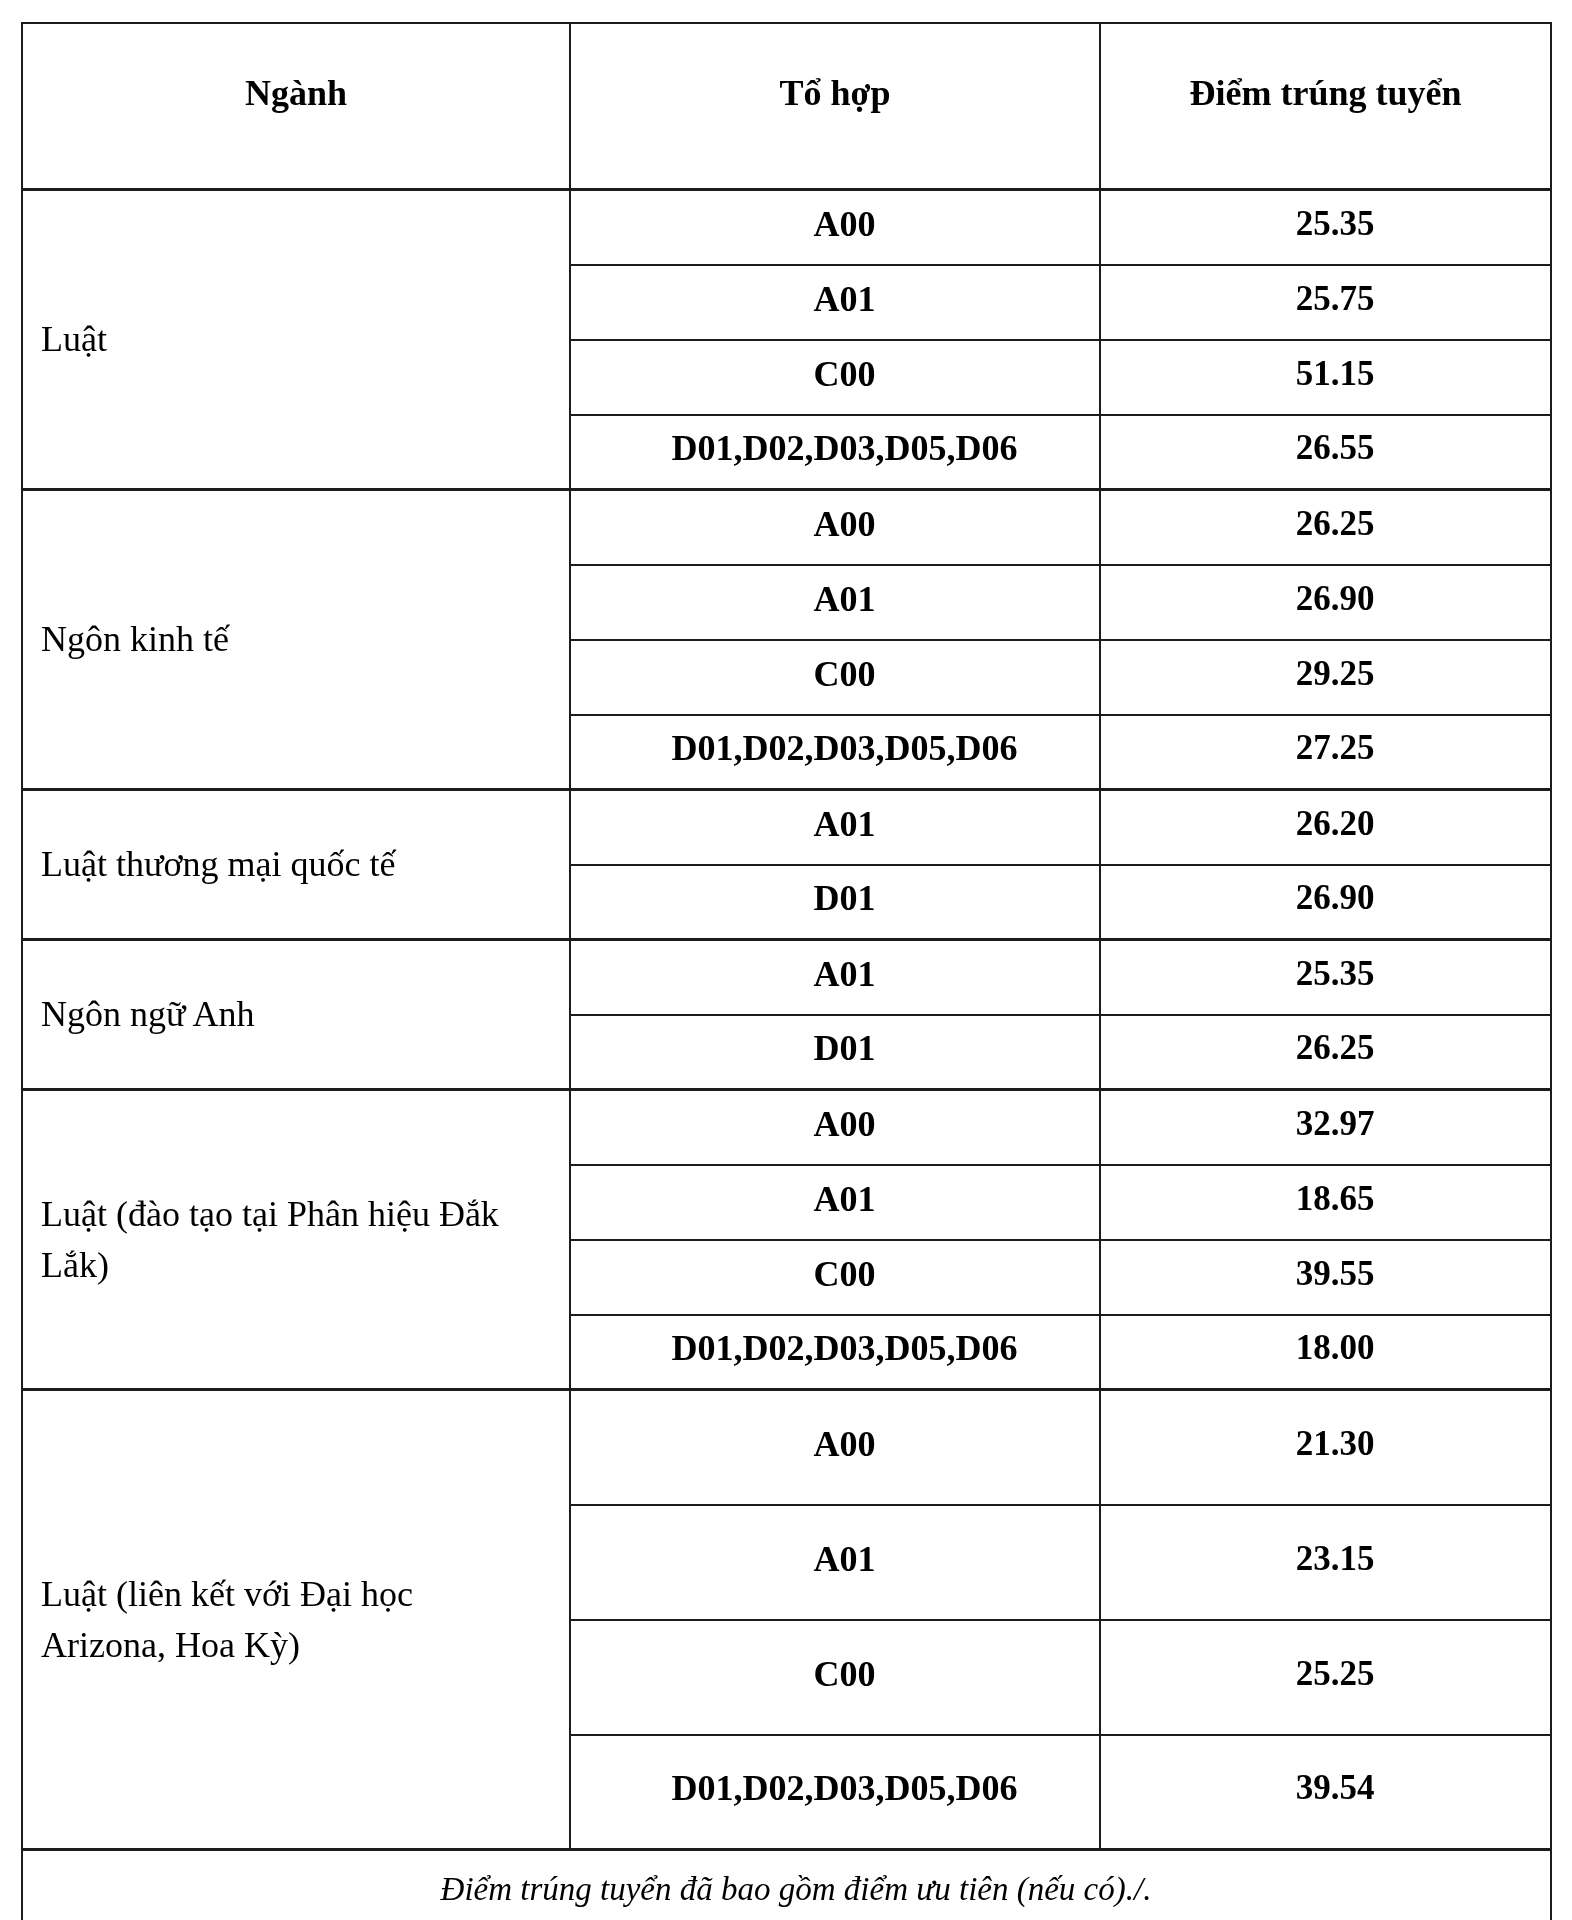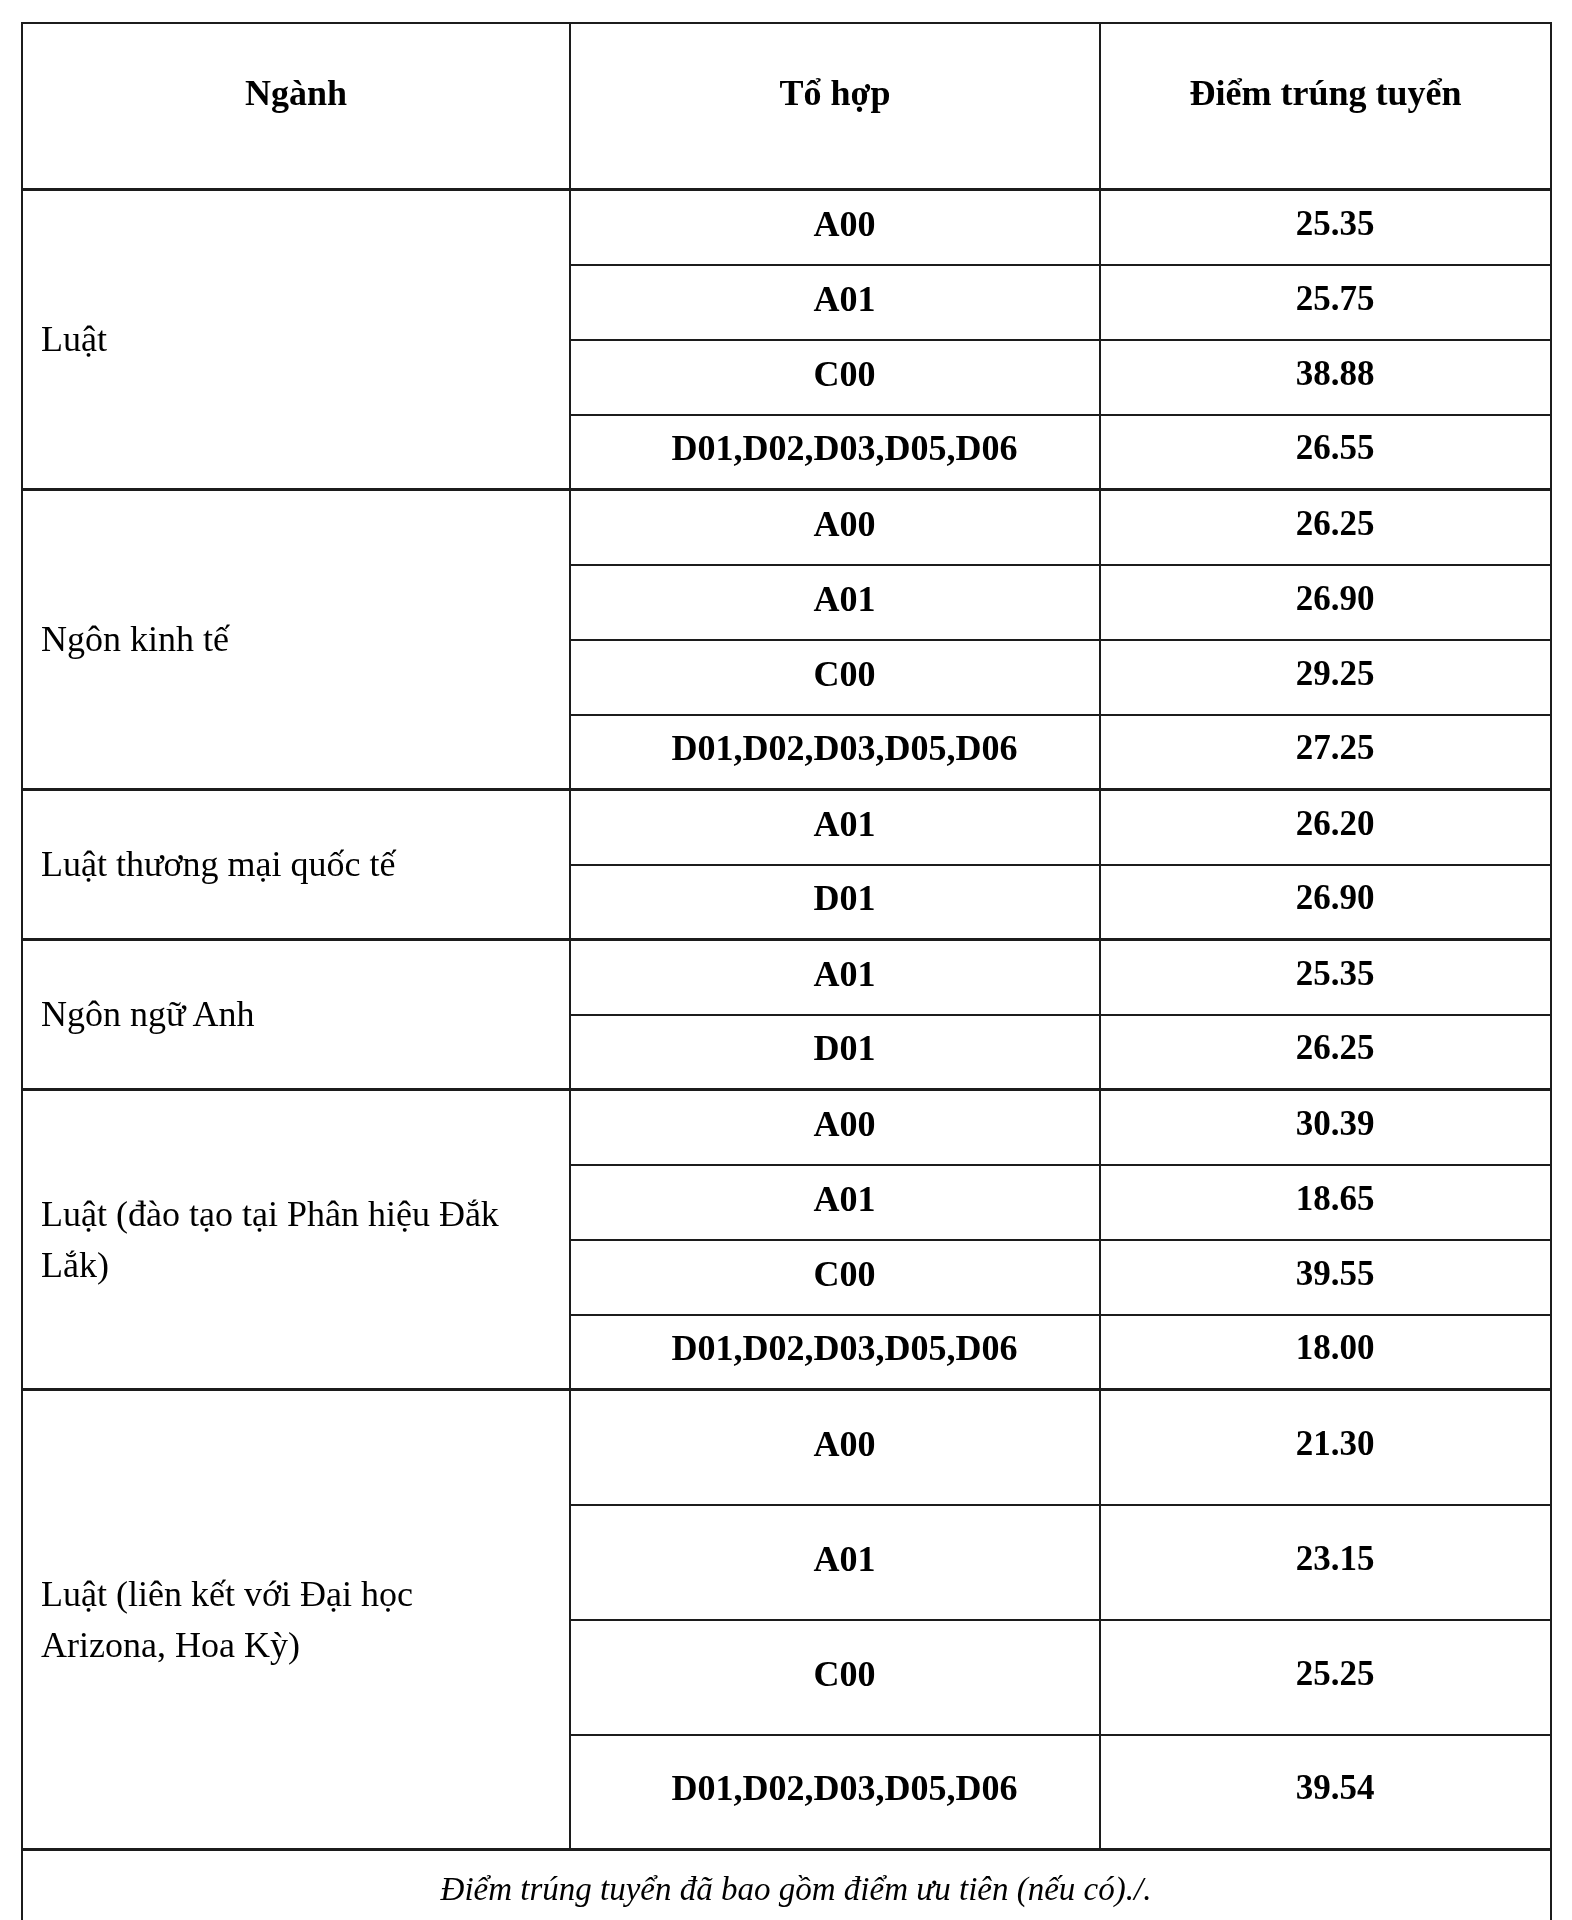--- a/index.html
+++ b/index.html
@@ -91,21 +91,21 @@
         <td class="major-cell" rowspan="4">Luật</td>
         <td class="combo-cell">A00</td>
         <td class="score-cell">25.35</td>
       </tr>
       <tr class="row-std">
         <td class="combo-cell">A01</td>
         <td class="score-cell">25.75</td>
       </tr>
       <tr class="row-std">
         <td class="combo-cell">C00</td>
-        <td class="score-cell">38.88</td>
+        <td class="score-cell">51.15</td>
       </tr>
       <tr class="row-std">
         <td class="combo-cell">D01,D02,D03,D05,D06</td>
         <td class="score-cell">26.55</td>
       </tr>
 
       <tr class="row-std group-start">
         <td class="major-cell" rowspan="4">Ngôn kinh tế</td>
         <td class="combo-cell">A00</td>
         <td class="score-cell">26.25</td>
@@ -139,21 +139,21 @@
         <td class="score-cell">25.35</td>
       </tr>
       <tr class="row-std">
         <td class="combo-cell">D01</td>
         <td class="score-cell">26.25</td>
       </tr>
 
       <tr class="row-std group-start">
         <td class="major-cell" rowspan="4">Luật (đào tạo tại Phân hiệu Đắk Lắk)</td>
         <td class="combo-cell">A00</td>
-        <td class="score-cell">30.39</td>
+        <td class="score-cell">32.97</td>
       </tr>
       <tr class="row-std">
         <td class="combo-cell">A01</td>
         <td class="score-cell">18.65</td>
       </tr>
       <tr class="row-std">
         <td class="combo-cell">C00</td>
         <td class="score-cell">39.55</td>
       </tr>
       <tr class="row-std">

